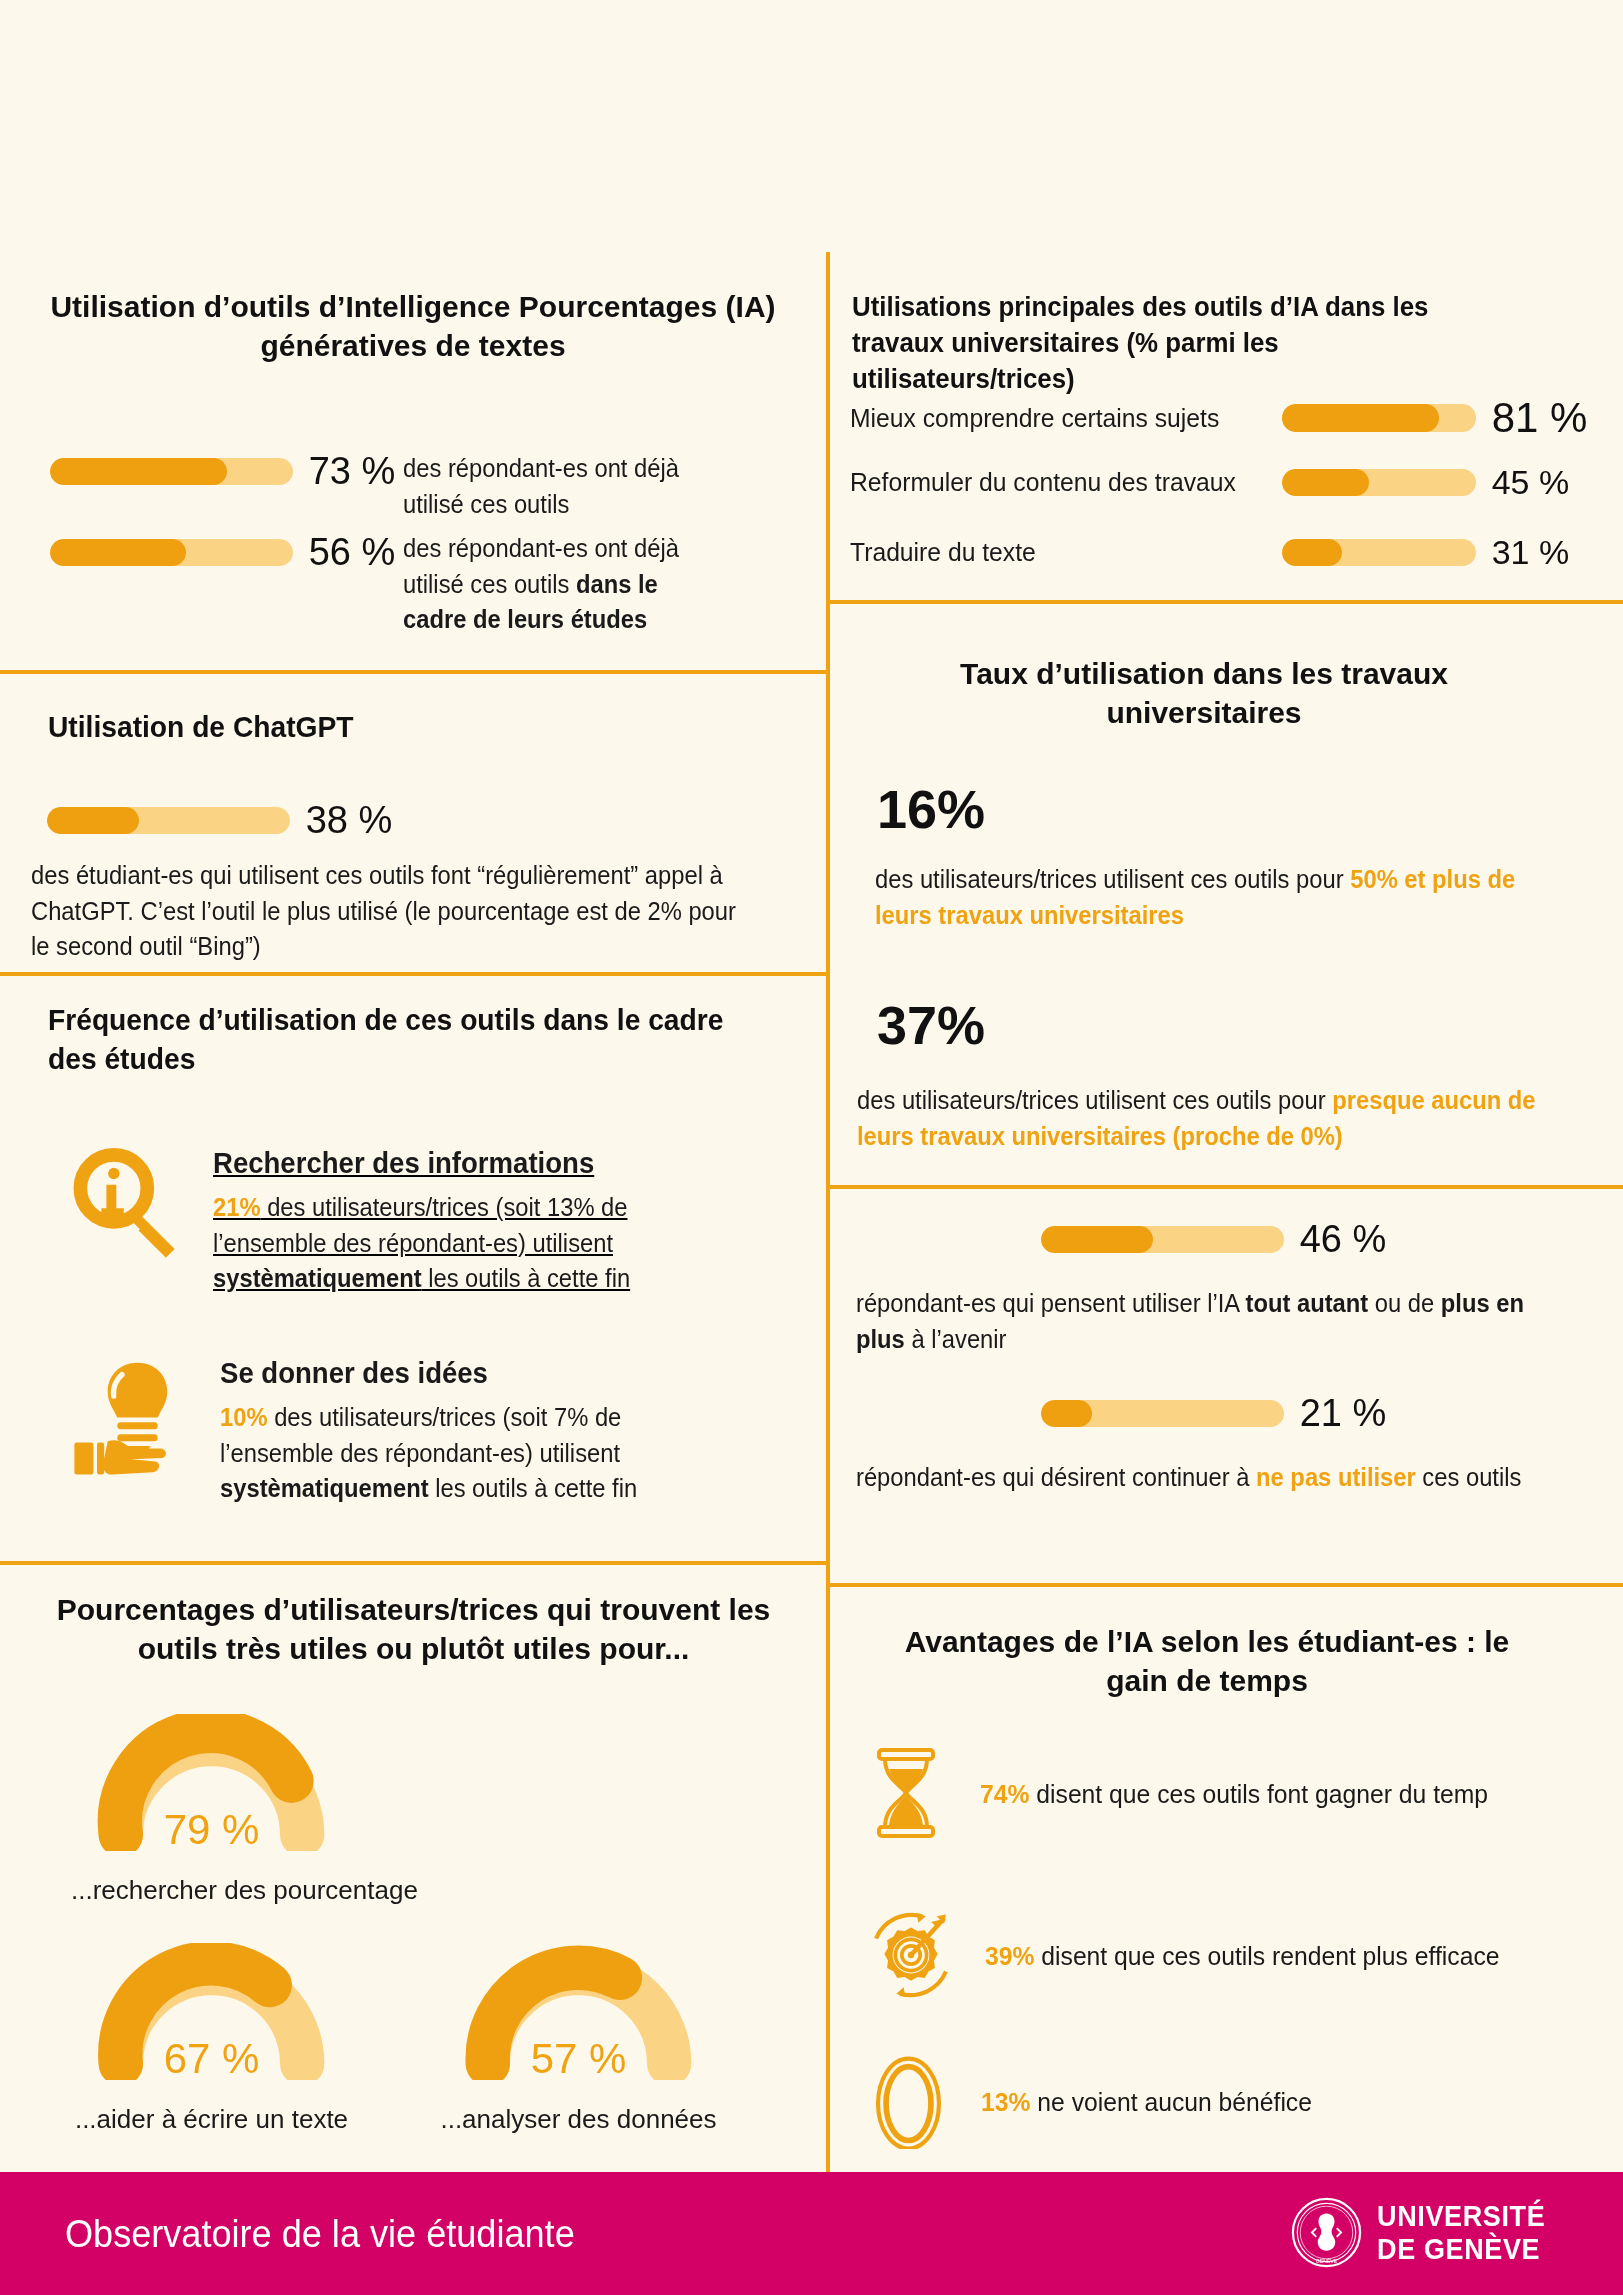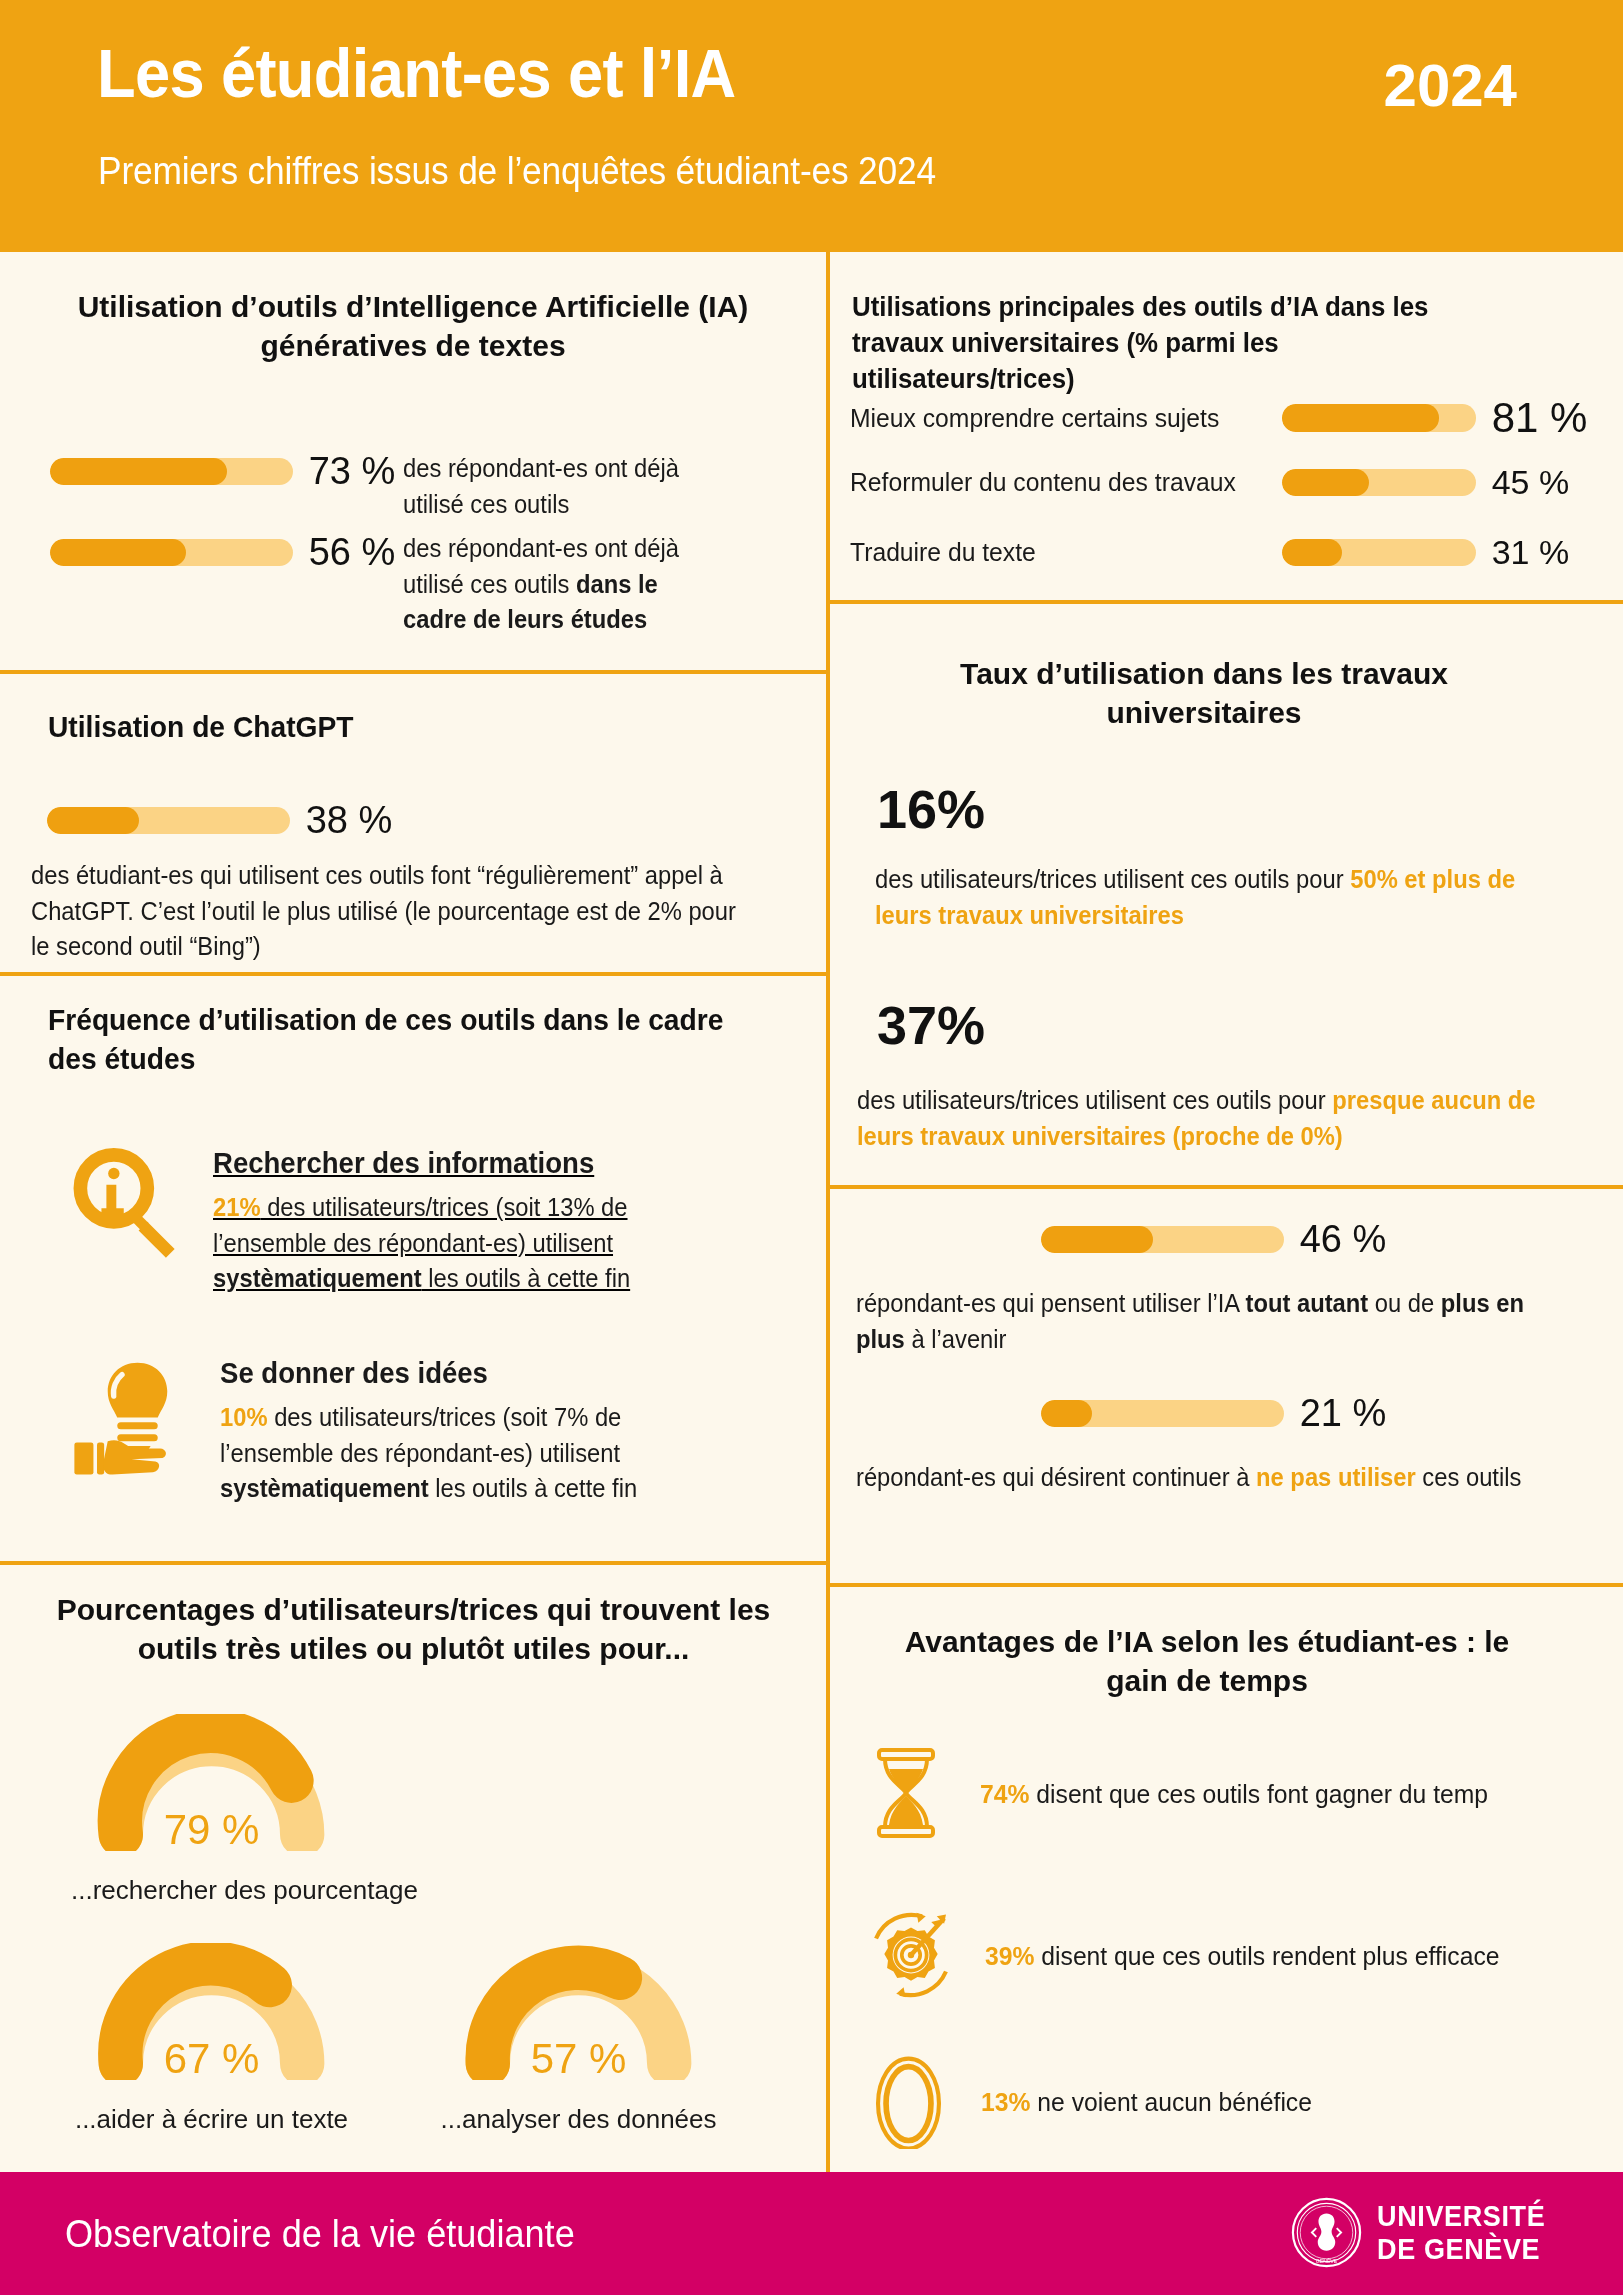--- a/index.html
+++ b/index.html
@@ -228,37 +228,32 @@
     letter-spacing: 0.7px;
     transform: scaleX(0.9);
     transform-origin: left center;
   }
 </style>
 </head>
 <body>
 
 <div class="page">
 
-  <div class="header">
-    <div class="header-title">Les étudiant-es et l’IA</div>
-    <div class="header-sub">Premiers chiffres issus de l’enquêtes étudiant-es 2024</div>
-    <div class="header-year">2024</div>
-  </div>
 
   <div class="divider-v" style="left:826px; top:252px; height:1921px;"></div>
 
   <div class="divider-h" style="left:0px; top:670px; width:826px;"></div>
   <div class="divider-h" style="left:0px; top:972px; width:826px;"></div>
   <div class="divider-h" style="left:0px; top:1561px; width:826px;"></div>
 
   <div class="divider-h" style="left:826px; top:600px; width:797px;"></div>
   <div class="divider-h" style="left:826px; top:1185px; width:797px;"></div>
   <div class="divider-h" style="left:826px; top:1583px; width:797px;"></div>
 
-  <div class="sec-title center" style="position:absolute; left:37px; top:287px; width:752px;">Utilisation d’outils d’Intelligence Artificielle (IA) génératives de textes</div>
+  <div class="sec-title center" style="position:absolute; left:37px; top:287px; width:752px;">Utilisation d’outils d’Intelligence Pourcentages (IA) génératives de textes</div>
 
   <div class="barrow" style="left:50px; top:450px;">
     <div class="bar" style="width:243px;">
       <span style="width:73%"></span>
     </div>
     <div class="bar-val">73 %</div>
   </div>
   <div class="bar-note" style="left:403px; top:451px; width:340px;">
     <span>des répondant-es ont déjà utilisé ces outils</span>
   </div>

